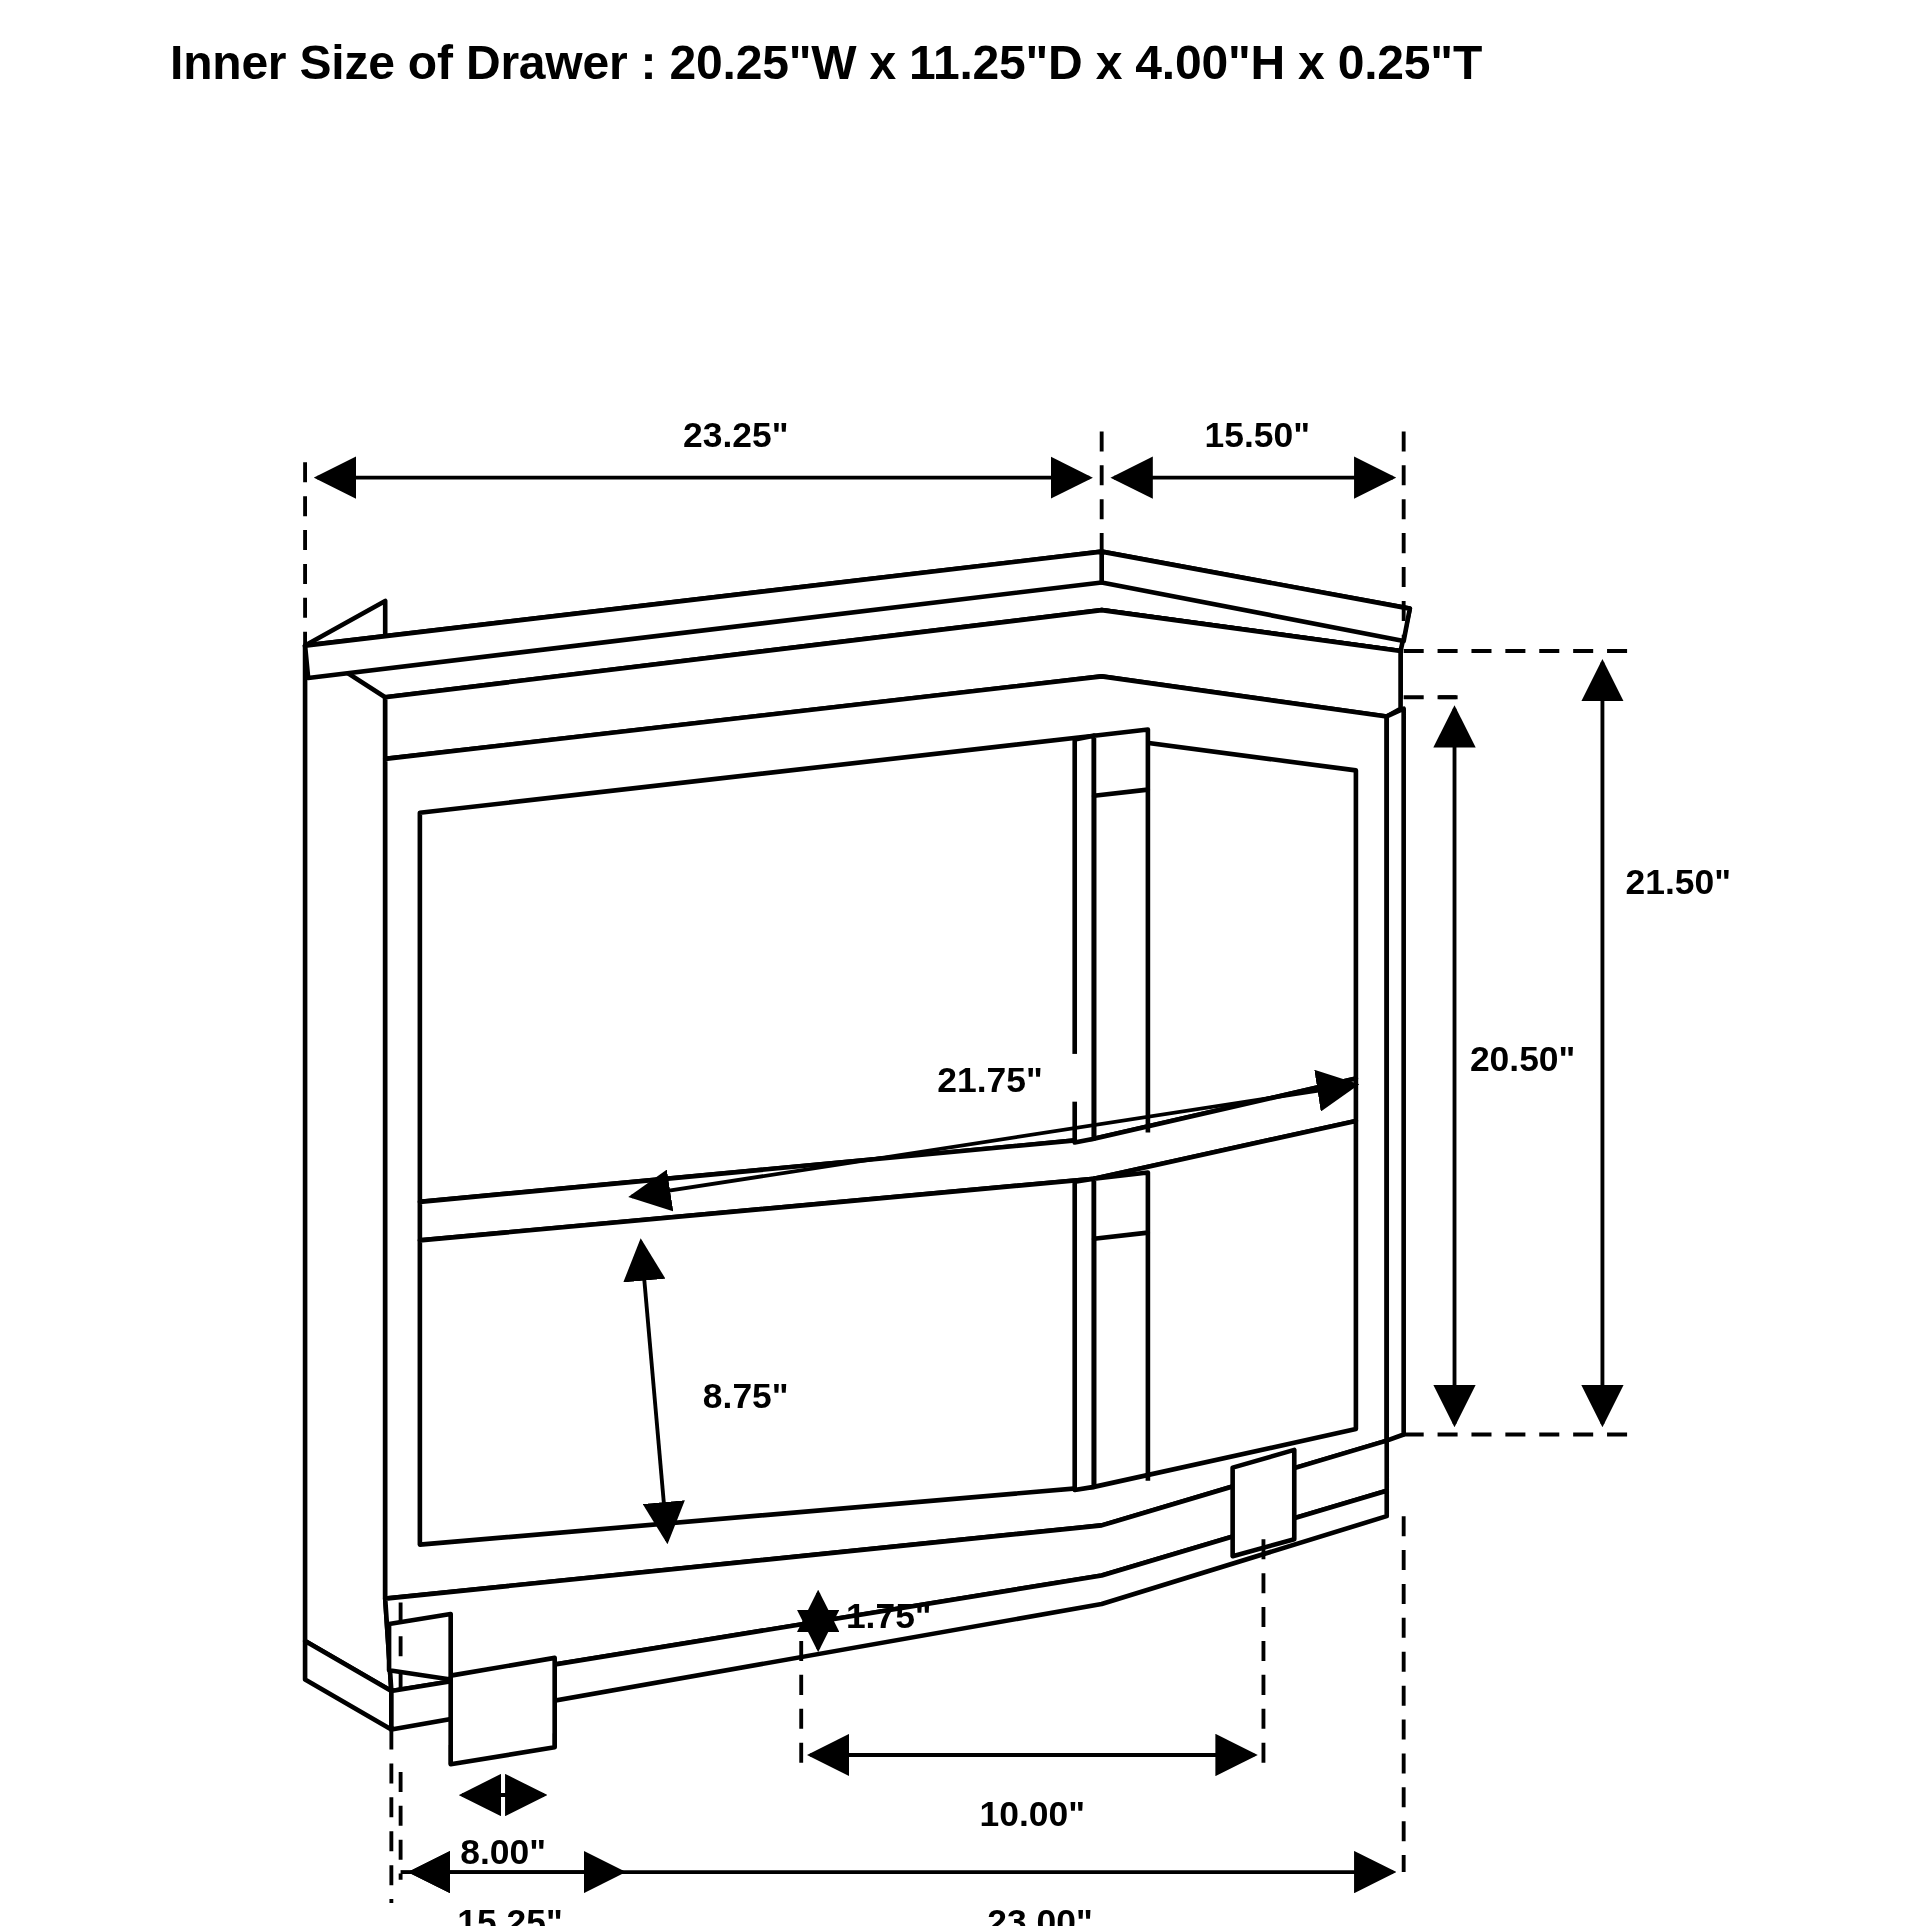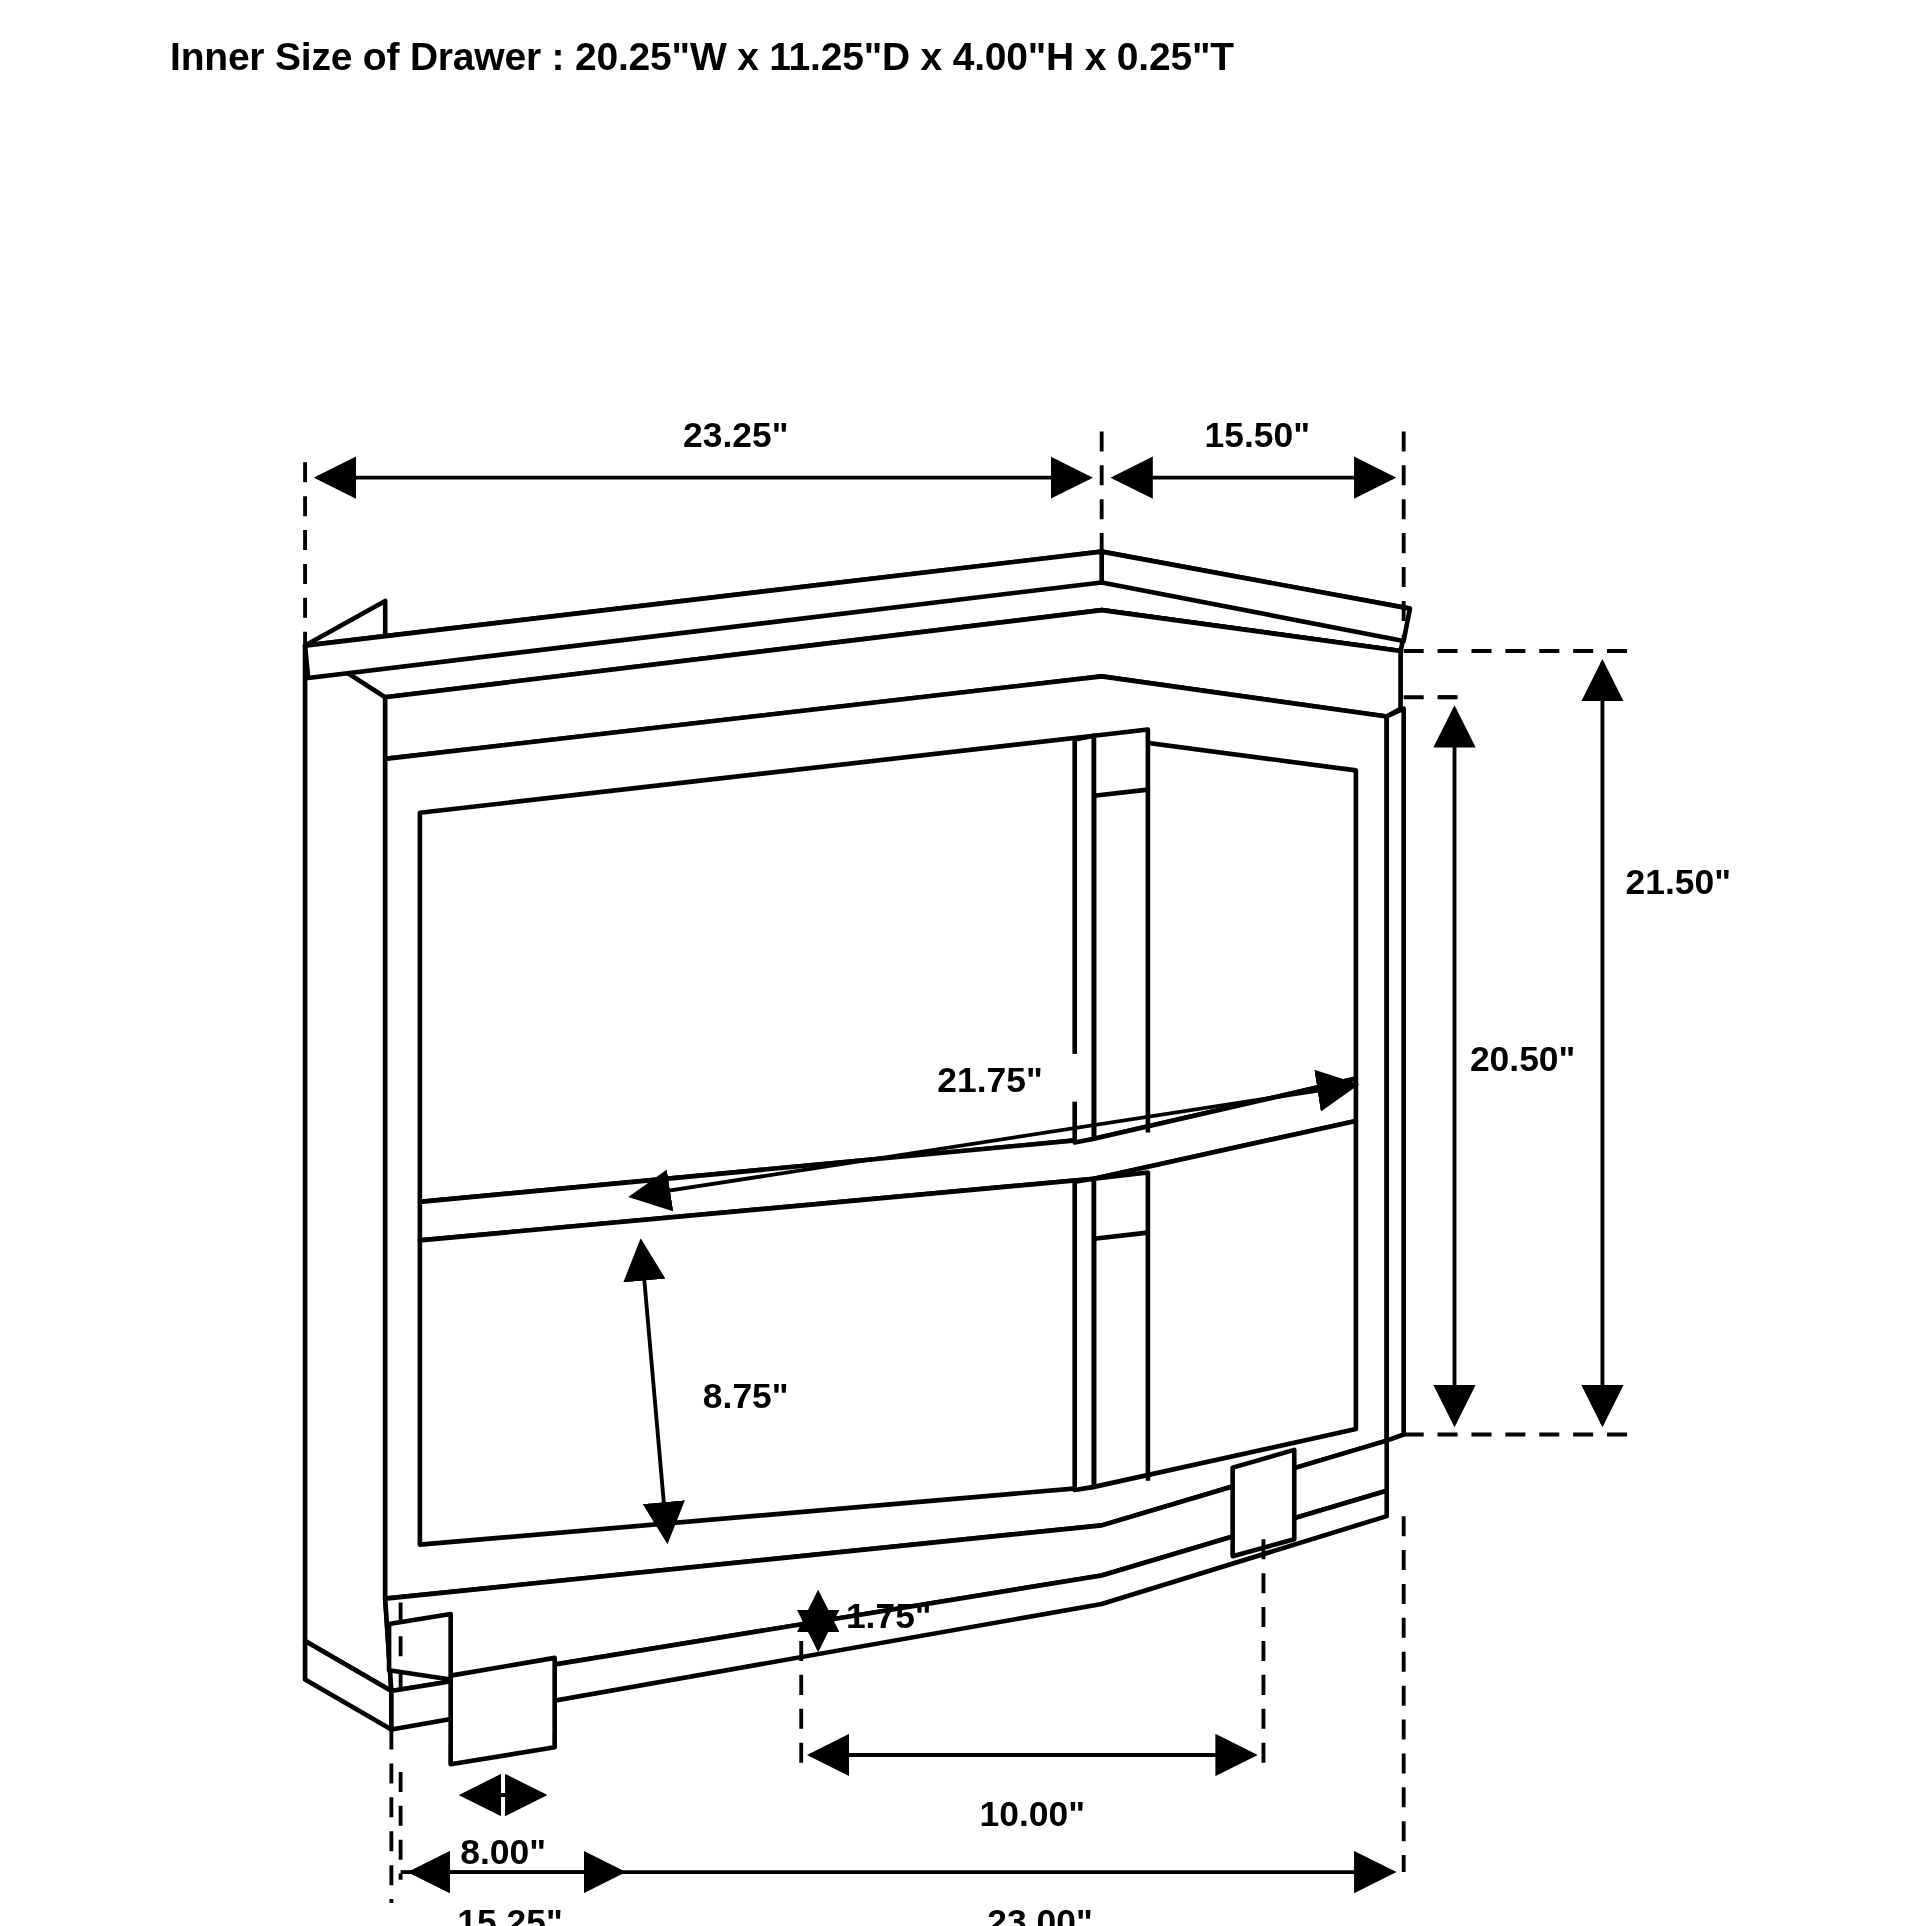--- a/index.html
+++ b/index.html
@@ -16,21 +16,21 @@
   }
   #stage {
     position: relative;
     width: 1926px;
     height: 1926px;
   }
   #title {
     position: absolute;
     left: 170px;
     top: 35px;
-    font-size: 39px;
+    font-size: 48px;
     font-weight: bold;
     letter-spacing: -0.2px;
     white-space: nowrap;
   }
   svg#drawing {
     position: absolute;
     left: 0;
     top: 0;
     width: 1926px;
     height: 1926px;

